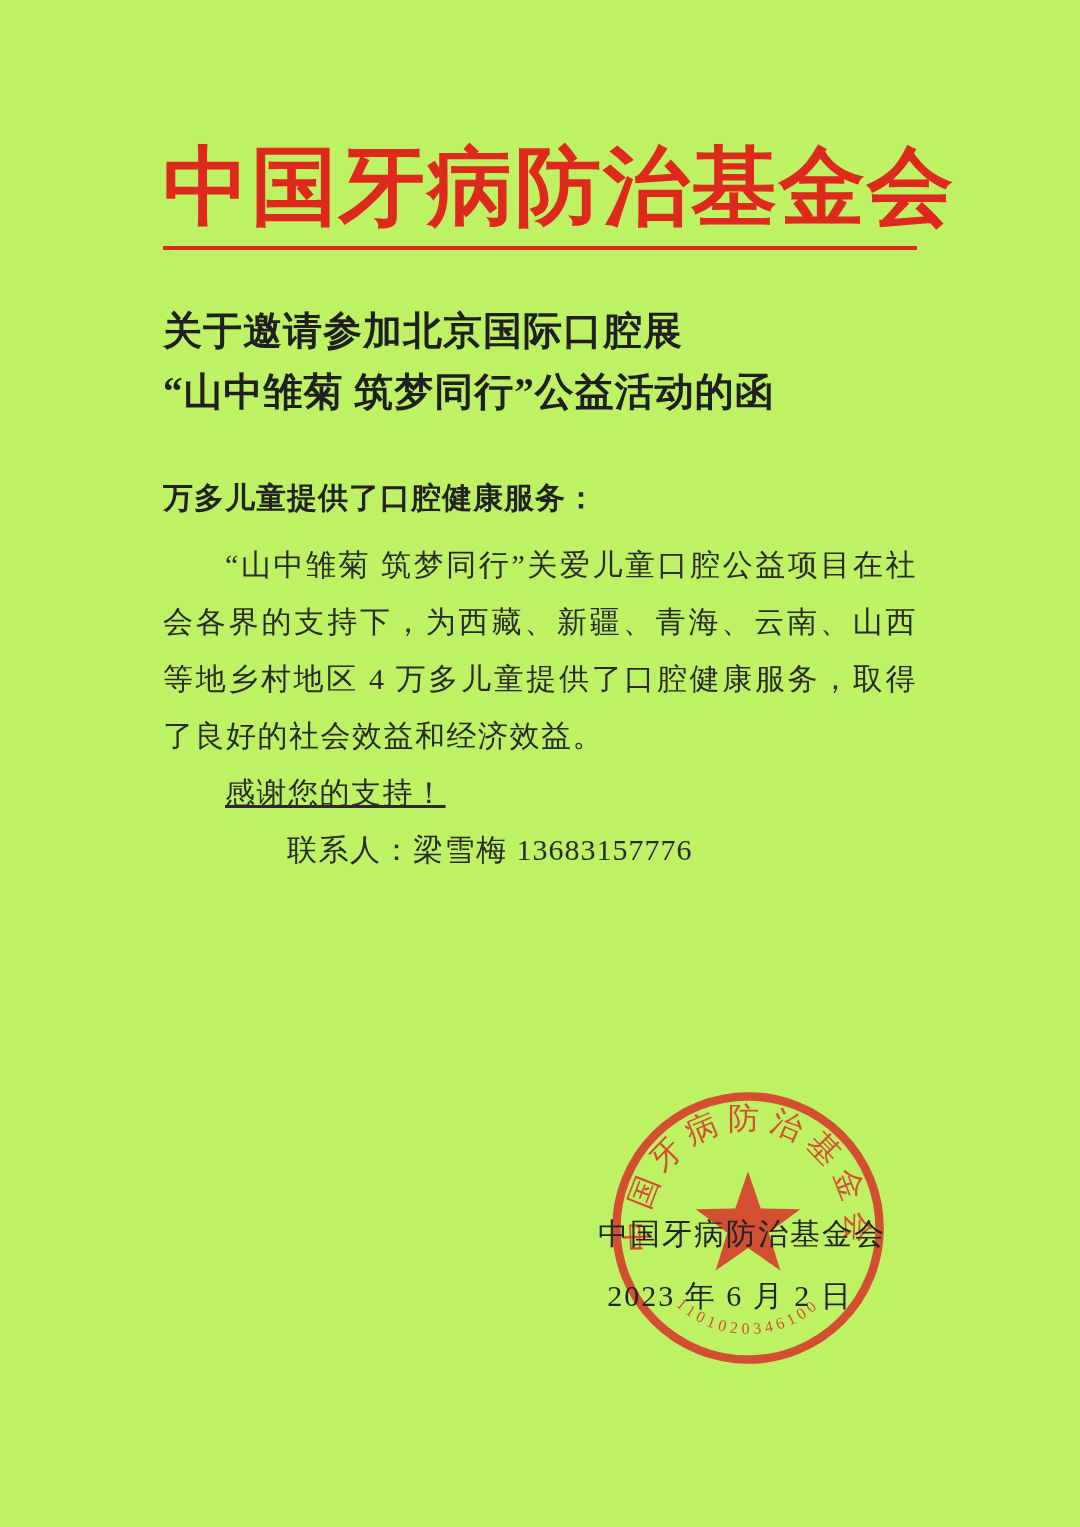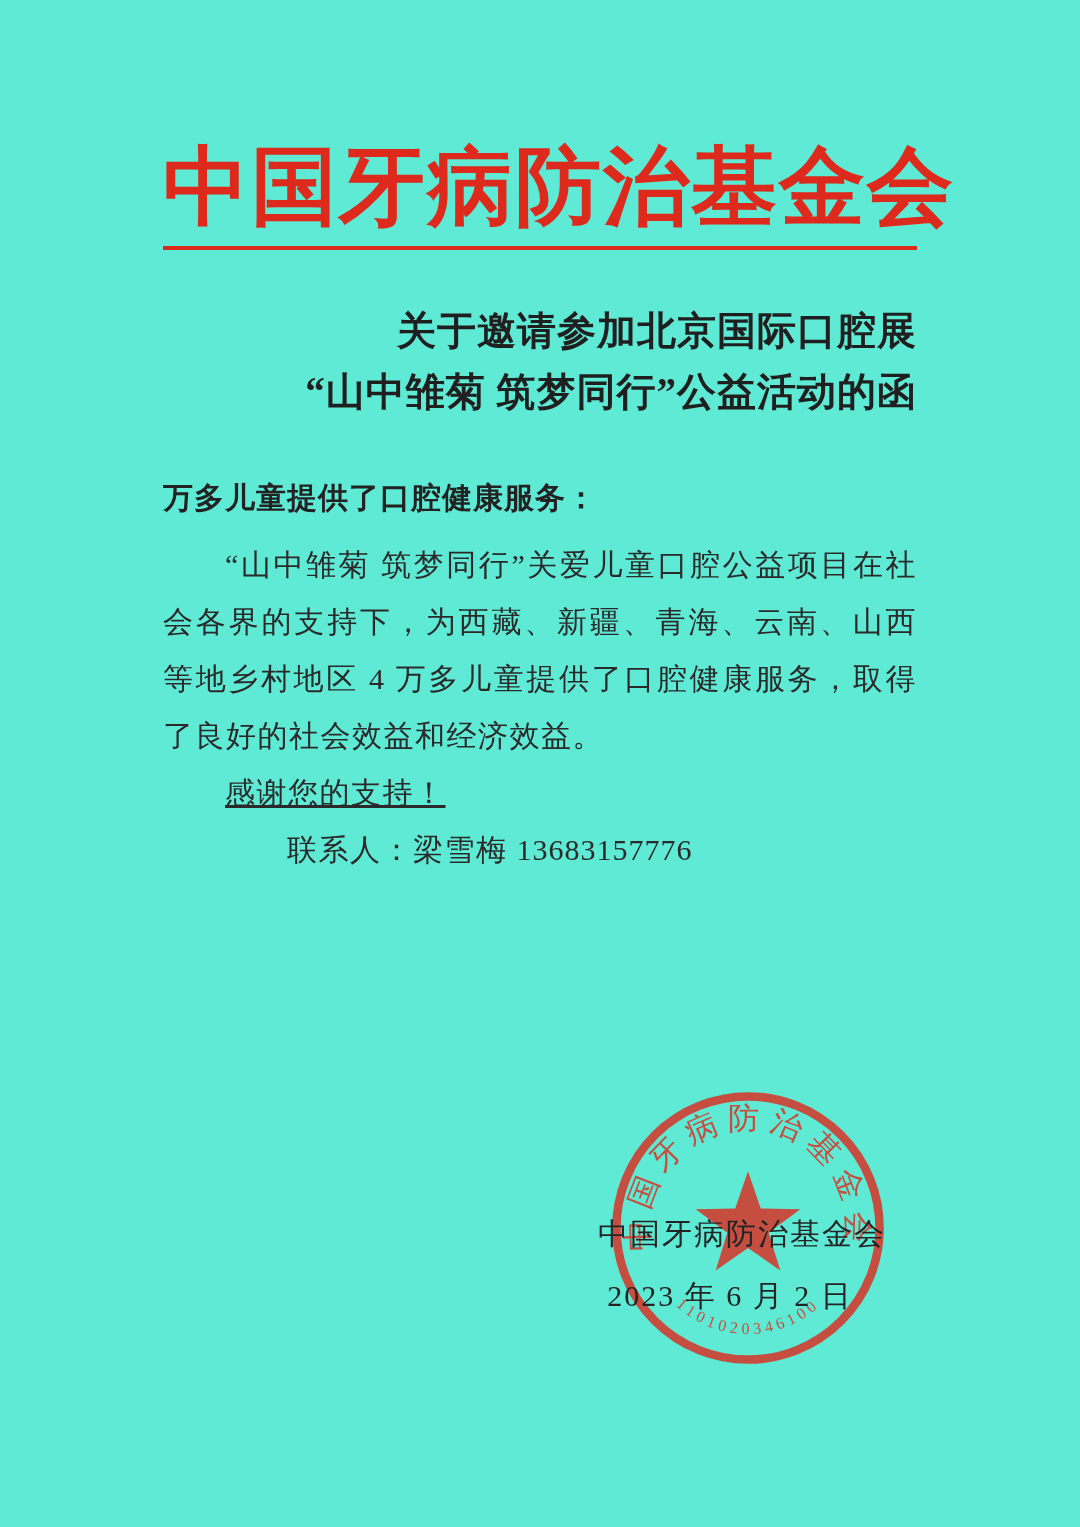--- a/index.html
+++ b/index.html
@@ -1,21 +1,21 @@
 <!DOCTYPE html>
 <html><head>
 <meta charset="utf-8">
 <style>
   html, body { margin: 0; padding: 0; background: #ffffff; }
   .page {
     position: relative;
     width: 1080px;
     height: 1527px;
     margin: 0 auto;
-    background: #5eead4;
+    background: #bef264;
     overflow: hidden;
     font-family: "Liberation Serif", "DejaVu Serif", serif;
     color: #2a2a2a;
   }
   .content {
     position: absolute;
     left: 163px;
     top: 0;
     width: 754px;
   }
@@ -30,21 +30,21 @@
     white-space: nowrap;
   }
   .rule {
     margin-top: 14px;
     width: 100%;
     height: 4px;
     background: #dd2a1c;
   }
   .doc-title {
     margin-top: 50px;
-    text-align: right;
+    text-align: left;
     font-weight: bold;
     font-size: 39px;
     line-height: 61px;
     color: #1f1f1f;
     letter-spacing: 1px;
   }
   .recipient {
     margin-top: 56px;
     font-size: 30px;
     font-weight: bold;

